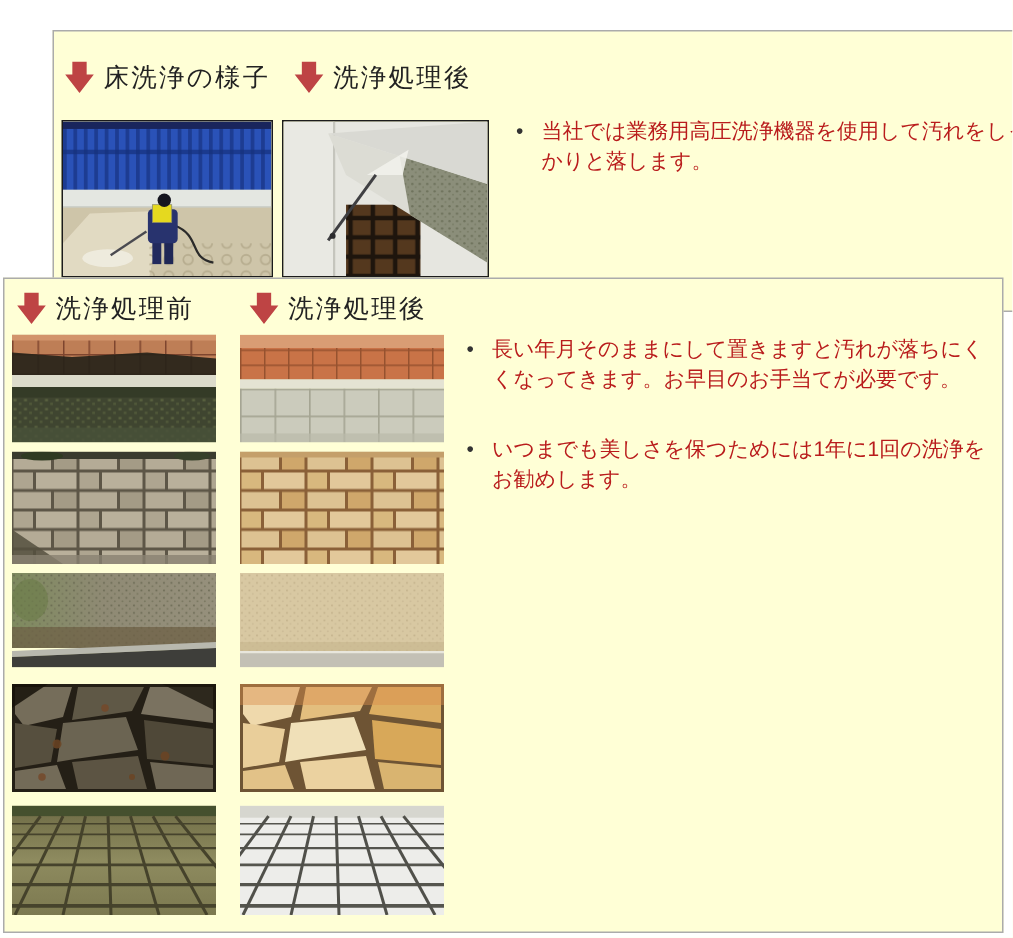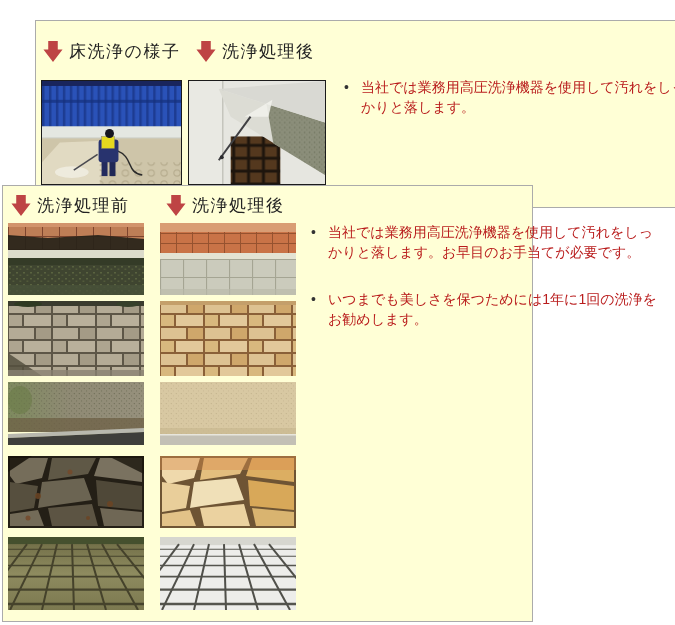--- a/index.html
+++ b/index.html
@@ -1,19 +1,19 @@
 <!DOCTYPE html>
 <html><head>
 <meta charset="utf-8">
 <style>
   html,body { margin:0; padding:0; background:#ffffff; font-family:"Liberation Sans","DejaVu Sans",sans-serif; }
   .stage { position:relative; width:675px; height:625px; background:#ffffff; overflow:hidden; }
   .panel { position:absolute; background:#FFFFD6; border:1px solid #ABABAB; box-sizing:border-box; }
   .panel-top { left:2px; top:20px; width:667px; height:188px;margin-left:33px; }
-  .panel-bottom { left:2px; top:185px; width:531px; height:437px; }
+  .panel-bottom { left:2px; top:185px; width:667px; height:437px; }
 
   .hgroup { position:absolute; display:flex; align-items:center; gap:6px; }
   .hgroup .label { font-size:17px; letter-spacing:1.5px; color:#222222; white-space:nowrap; }
   .arr { width:20px; height:21px; display:block; }
   .arr path { fill:#BE4444; }
 
   .photo { position:absolute; overflow:hidden; }
   .photo svg { display:block; width:100%; height:100%; }
   .photo.framed { border:1px solid #1b1b1b; box-sizing:border-box; }
 
@@ -317,18 +317,18 @@
           <line x1="49" y1="7" x2="34" y2="72"></line>
           <line x1="64" y1="7" x2="66" y2="72"></line>
           <line x1="79" y1="7" x2="98" y2="72"></line>
           <line x1="94" y1="7" x2="130" y2="72"></line>
           <line x1="109" y1="7" x2="162" y2="72"></line>
         </g>
       </svg>
     </div>
 
     <ul class="bullets" style="left:303px; top:36px;">
-      <li>当社では業務用高圧洗浄機器を使用して汚れをしっかりと落します。お早目のお手当てが必要です。</li>
+      <li>長い年月そのままにして置きますと汚れが落ちにくくなってきます。お早目のお手当てが必要です。</li>
       <li>いつまでも美しさを保つためには1年に1回の洗浄をお勧めします。</li>
     </ul>
   </div>
 
 </div>
 
 </body></html>

